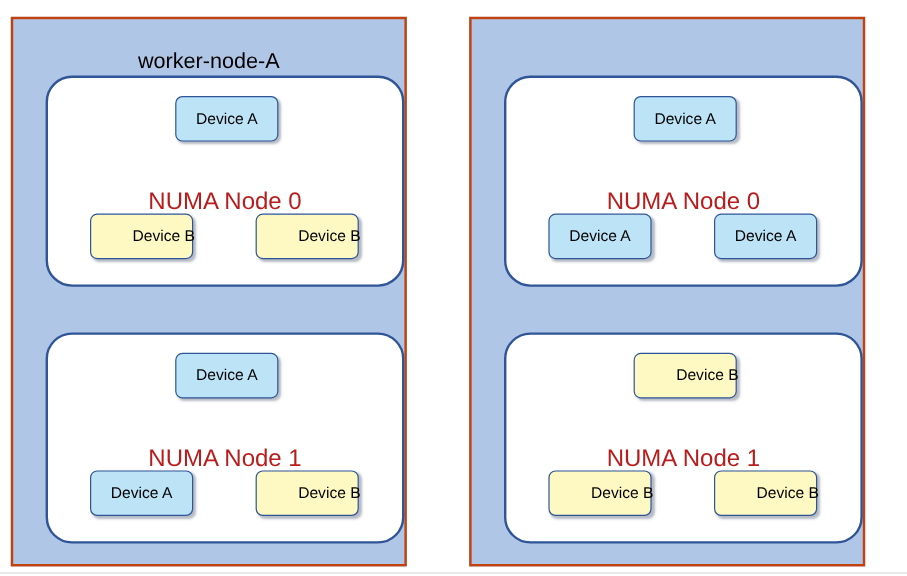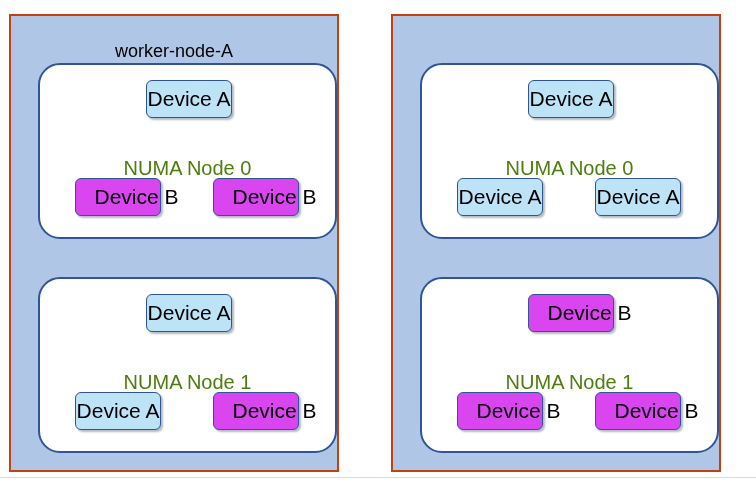--- a/index.html
+++ b/index.html
@@ -69,43 +69,43 @@
   .numa-box.node1 { top: 261px; }
 
   .numa-label {
     position: absolute;
     left: 0;
     right: 0;
     top: 91px;
     text-align: center;
     font-size: 20px;
     line-height: 24px;
-    color: #4d7c0f;
+    color: #b91c1c;
     white-space: nowrap;
   }
 
   
   .device {
     position: absolute;
     width: 86px;
     height: 38px;
     border: 1.6px solid #2f5597;
     border-radius: 6px;
     box-sizing: border-box;
     display: flex;
     align-items: center;
     justify-content: center;
-    font-size: 21px;
+    font-size: 13px;
     line-height: 18px;
     color: #000000;
     white-space: nowrap;
     box-shadow: 2px 2px 2px rgba(120, 130, 145, 0.55);
   }
   .device.type-a { background: #bde3f7; }
-  .device.type-b { background: #d946ef; padding-left: 37px; }
+  .device.type-b { background: #fef9c3; padding-left: 37px; }
 
   
   .slot-top    { left: 106px; top: 15px; }
   .slot-left   { left: 35px;  top: 113px; }
   .slot-right  { left: 173px; top: 113px; }
 </style>
 </head>
 <body>
 
 <div id="canvas">

